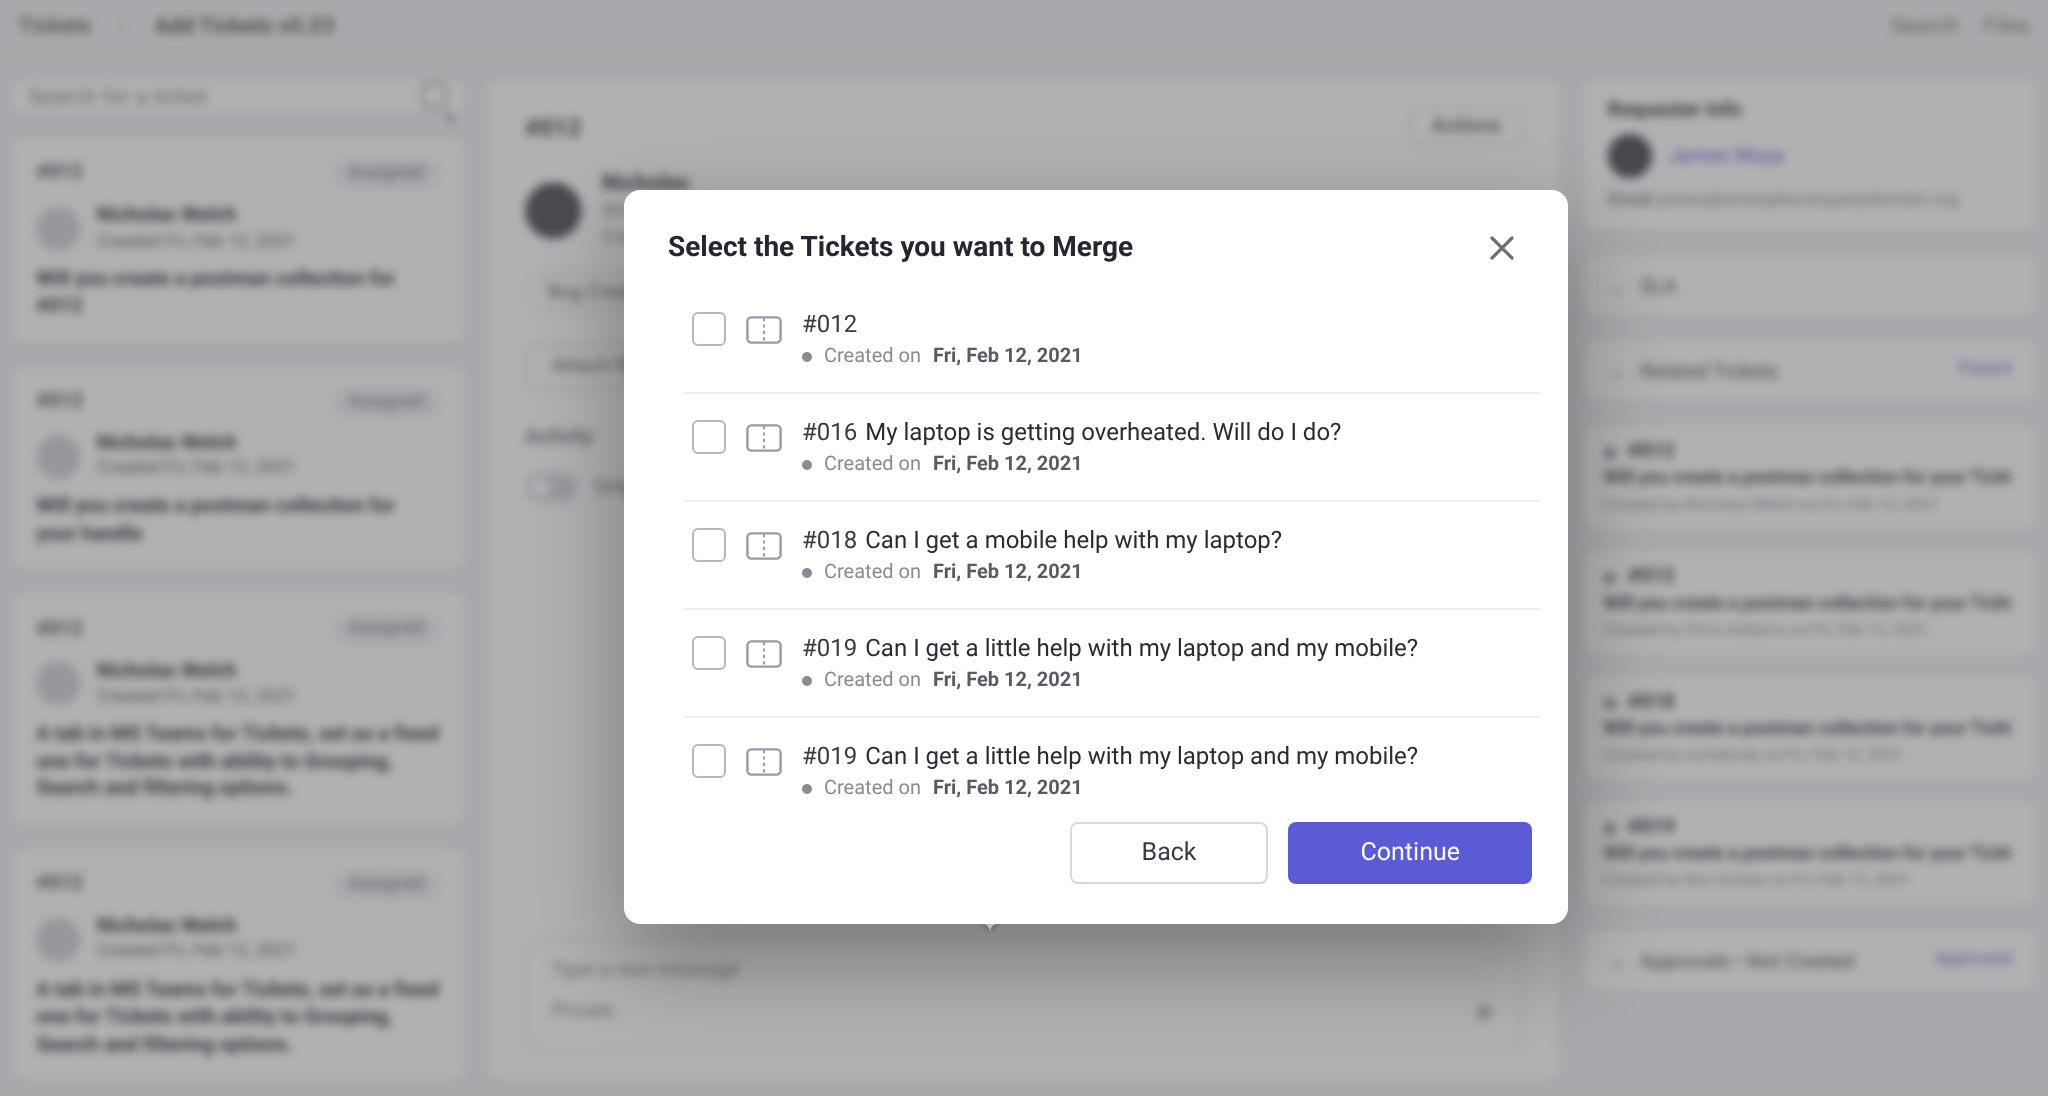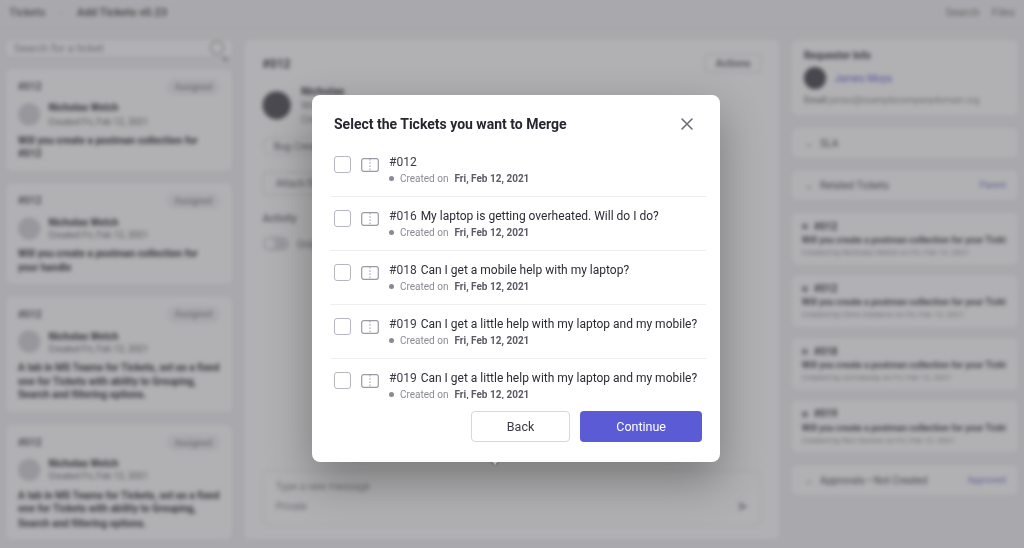--- a/index.html
+++ b/index.html
@@ -217,21 +217,21 @@
   .rcard .rid { font-size:10px; font-weight:700; color:#34343e; display:flex; align-items:center; gap:6px;}
   .rcard .rid .dot{ width:6px;height:6px;border-radius:50%; background:#8b8b99; }
   .rcard .rdesc { font-weight:600; color:#2e2e38;}
   .rcard .rmeta { font-size:8px; color:#8c8c96;}
 
   
   .modal {
     position: absolute;
     left: 312px;
     top: 95px;
-    width: 408px;
+    width: 472px;
     background: #fff;
     border-radius: 8px;
     box-shadow: 0 18px 46px rgba(0,0,0,0.32);
     display: flex;
     flex-direction: column;
     z-index: 10;
   }
   .modal-head {
     display: flex;
     align-items: center;
@@ -249,20 +249,21 @@
     color:#6d6d78;
     cursor:pointer;
     font-size:15px;
     user-select:none;
   }
   .ticket-list {
     max-height: 256px;
     overflow-y: auto;
     padding: 0 8px 0 18px;
     margin-right: 6px;
+    margin-left: 12px;
   }
   .ticket-row {
     display: flex;
     align-items: flex-start;
     gap: 10px;
     padding: 12px 4px;
     border-bottom: 1px solid #eeeef2;
   }
   .ticket-row:last-child { border-bottom: none; }
   .cbx {

